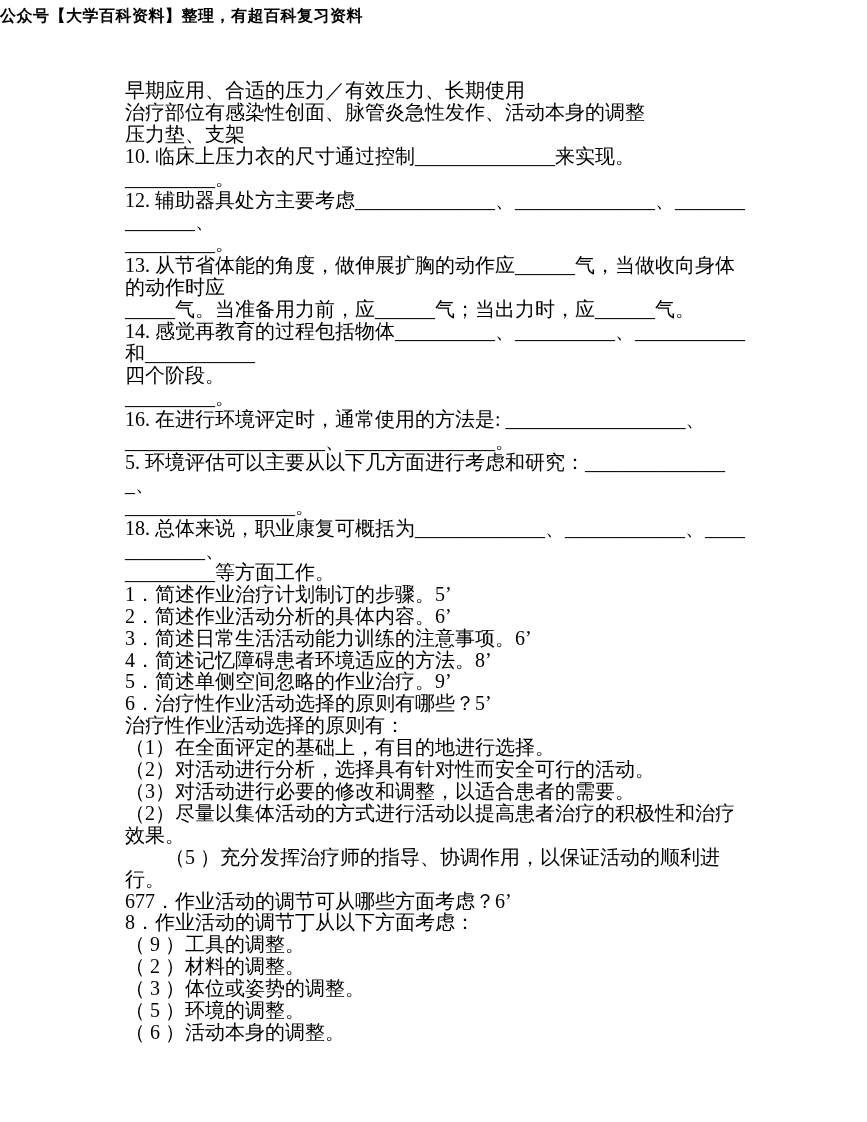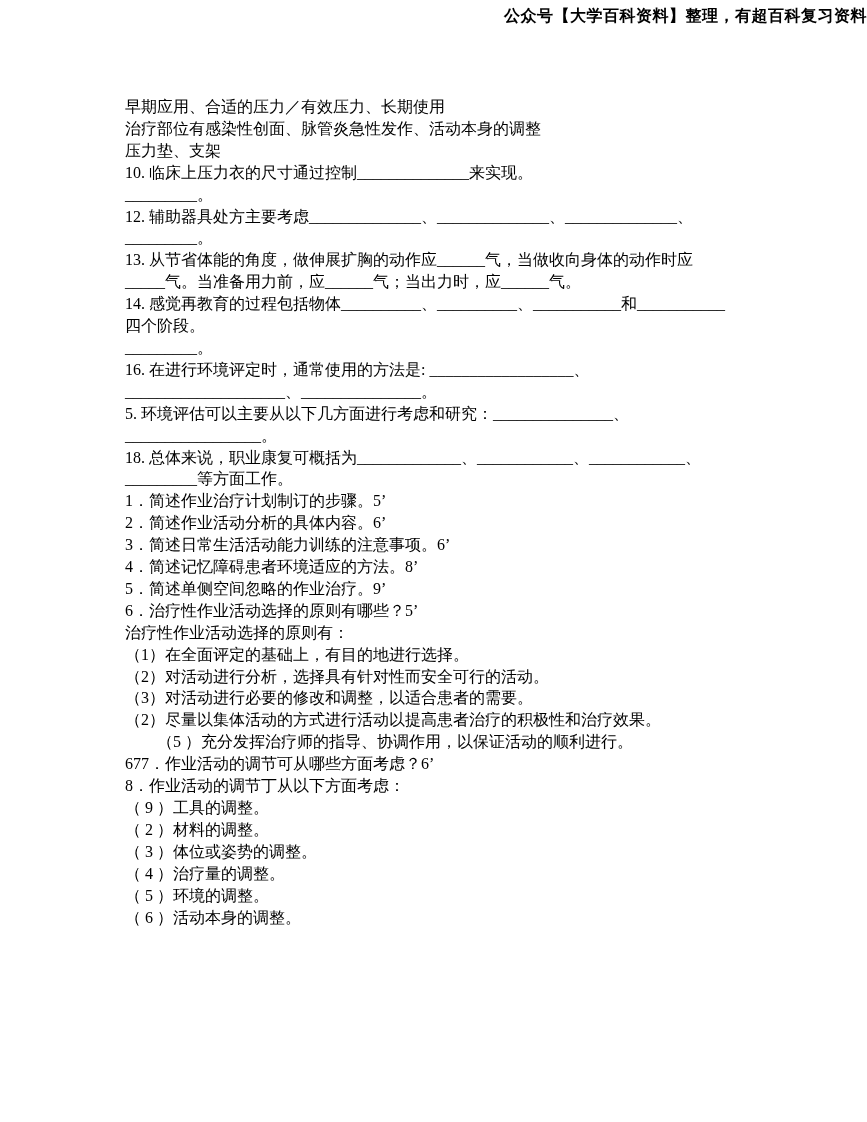--- a/index.html
+++ b/index.html
@@ -18,32 +18,32 @@
     width: 867px;
     height: 1122px;
     background: #ffffff;
     overflow: hidden;
   }
   .header {
     position: absolute;
     top: 6px;
     left: 0;
     width: 100%;
-    text-align: right;
+    text-align: left;
     font-weight: bold;
     font-size: 16px;
     line-height: 20px;
     letter-spacing: 0.5px;
   }
   .content {
     position: absolute;
-    top: 96px;
+    top: 80px;
     left: 125px;
     width: 625px;
-    font-size: 16px;
+    font-size: 20px;
     line-height: 21.9px;
   }
   .line {
     white-space: pre-wrap;
     word-break: break-all;
   }
 </style>
 </head>
 <body>
 
@@ -78,17 +78,16 @@
       <div class="line">（1）在全面评定的基础上，有目的地进行选择。</div>
       <div class="line">（2）对活动进行分析，选择具有针对性而安全可行的活动。</div>
       <div class="line">（3）对活动进行必要的修改和调整，以适合患者的需要。</div>
       <div class="line">（2）尽量以集体活动的方式进行活动以提高患者治疗的积极性和治疗效果。</div>
       <div class="line">　　（5 ）充分发挥治疗师的指导、协调作用，以保证活动的顺利进行。</div>
       <div class="line">677．作业活动的调节可从哪些方面考虑？6’</div>
       <div class="line">8．作业活动的调节丁从以下方面考虑：</div>
       <div class="line">（ 9 ）工具的调整。</div>
       <div class="line">（ 2 ）材料的调整。</div>
       <div class="line">（ 3 ）体位或姿势的调整。</div>
-      <div class="line">（ 4 ）治疗量的调整。</div>
       <div class="line">（ 5 ）环境的调整。</div>
       <div class="line">（ 6 ）活动本身的调整。</div>
     </div>
 </div>
 
 </body></html>

